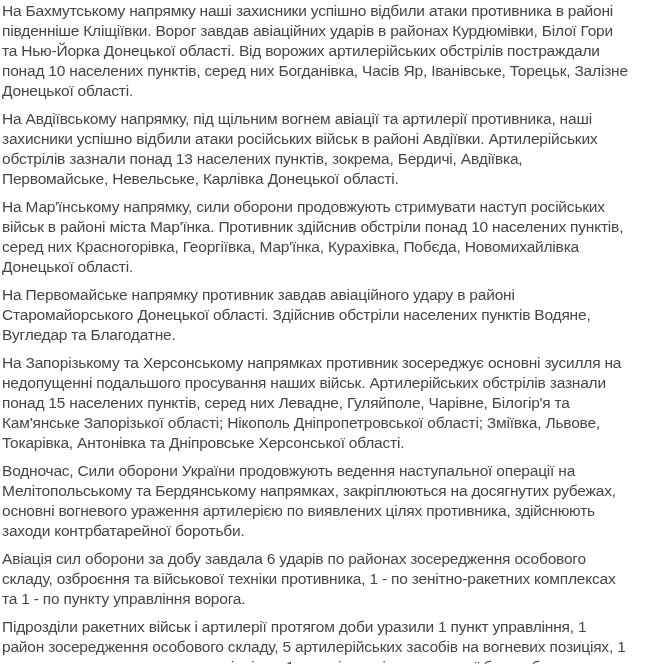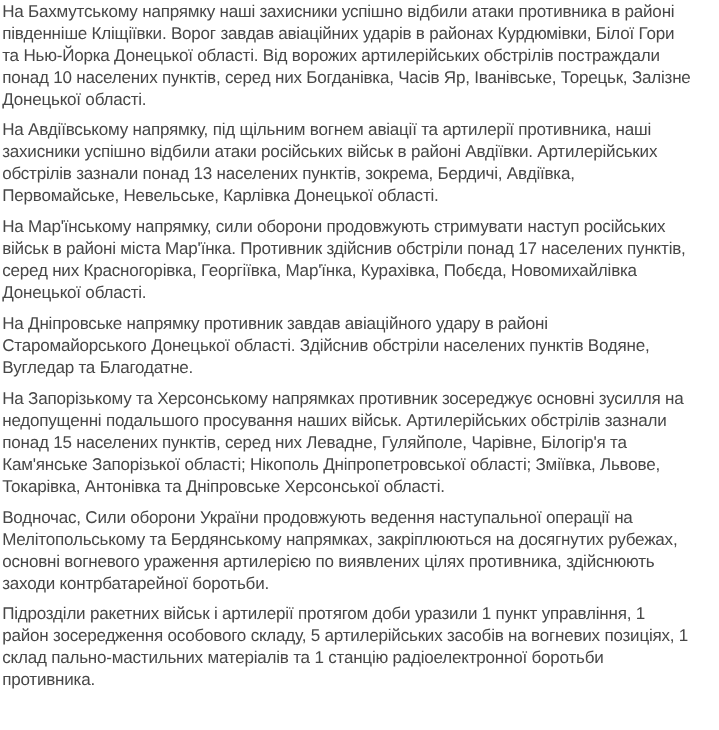--- a/index.html
+++ b/index.html
@@ -28,18 +28,19 @@
     margin: 0 16px 8px 0;
     padding: 0;
   }
 </style>
 </head>
 <body>
 
 <div class="post">
   <p>На Бахмутському напрямку наші захисники успішно відбили атаки противника в районі південніше Кліщіївки. Ворог завдав авіаційних ударів в районах Курдюмівки, Білої Гори та Нью-Йорка Донецької області. Від ворожих артилерійських обстрілів постраждали понад 10 населених пунктів, серед них Богданівка, Часів Яр, Іванівське, Торецьк, Залізне Донецької області.</p>
   <p>На Авдіївському напрямку, під щільним вогнем авіації та артилерії противника, наші захисники успішно відбили атаки російських військ в районі Авдіївки. Артилерійських обстрілів зазнали понад 13 населених пунктів, зокрема, Бердичі, Авдіївка, Первомайське, Невельське, Карлівка Донецької області.</p>
-  <p>На Мар'їнському напрямку, сили оборони продовжують стримувати наступ російських військ в районі міста Мар'їнка. Противник здійснив обстріли понад 17 населених пунктів, серед них Красногорівка, Георгіївка, Мар'їнка, Курахівка, Побєда, Новомихайлівка Донецької області.</p>
-  <p>На Дніпровське напрямку противник завдав авіаційного удару в районі Старомайорського Донецької області. Здійснив обстріли населених пунктів Водяне, Вугледар та Благодатне.</p>
+  <p>На Мар'їнському напрямку, сили оборони продовжують стримувати наступ російських військ в районі міста Мар'їнка. Противник здійснив обстріли понад 10 населених пунктів, серед них Красногорівка, Георгіївка, Мар'їнка, Курахівка, Побєда, Новомихайлівка Донецької області.</p>
+  <p>На Первомайське напрямку противник завдав авіаційного удару в районі Старомайорського Донецької області. Здійснив обстріли населених пунктів Водяне, Вугледар та Благодатне.</p>
   <p>На Запорізькому та Херсонському напрямках противник зосереджує основні зусилля на недопущенні подальшого просування наших військ. Артилерійських обстрілів зазнали понад 15 населених пунктів, серед них Левадне, Гуляйполе, Чарівне, Білогір'я та Кам'янське Запорізької області; Нікополь Дніпропетровської області; Зміївка, Львове, Токарівка, Антонівка та Дніпровське Херсонської області.</p>
   <p>Водночас, Сили оборони України продовжують ведення наступальної операції на Мелітопольському та Бердянському напрямках, закріплюються на досягнутих рубежах, основні вогневого ураження артилерією по виявлених цілях противника, здійснюють заходи контрбатарейної боротьби.</p>
+  <p>Авіація сил оборони за добу завдала 6 ударів по районах зосередження особового складу, озброєння та військової техніки противника, 1 - по зенітно-ракетних комплексах та 1 - по пункту управління ворога.</p>
   <p>Підрозділи ракетних військ і артилерії протягом доби уразили 1 пункт управління, 1 район зосередження особового складу, 5 артилерійських засобів на вогневих позиціях, 1 склад пально-мастильних матеріалів та 1 станцію радіоелектронної боротьби противника.</p>
 </div>
 
 </body></html>

